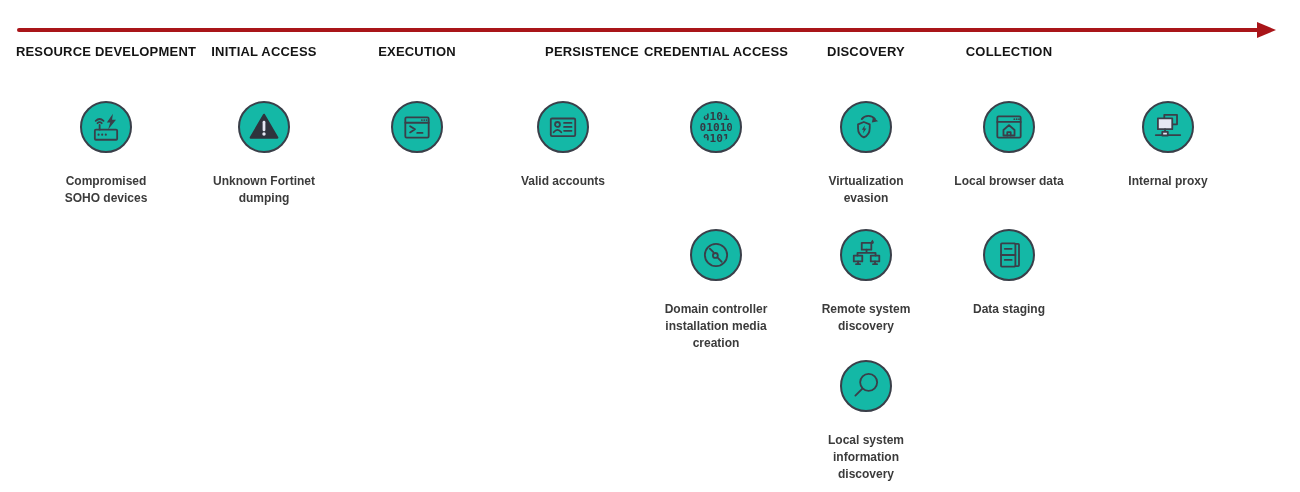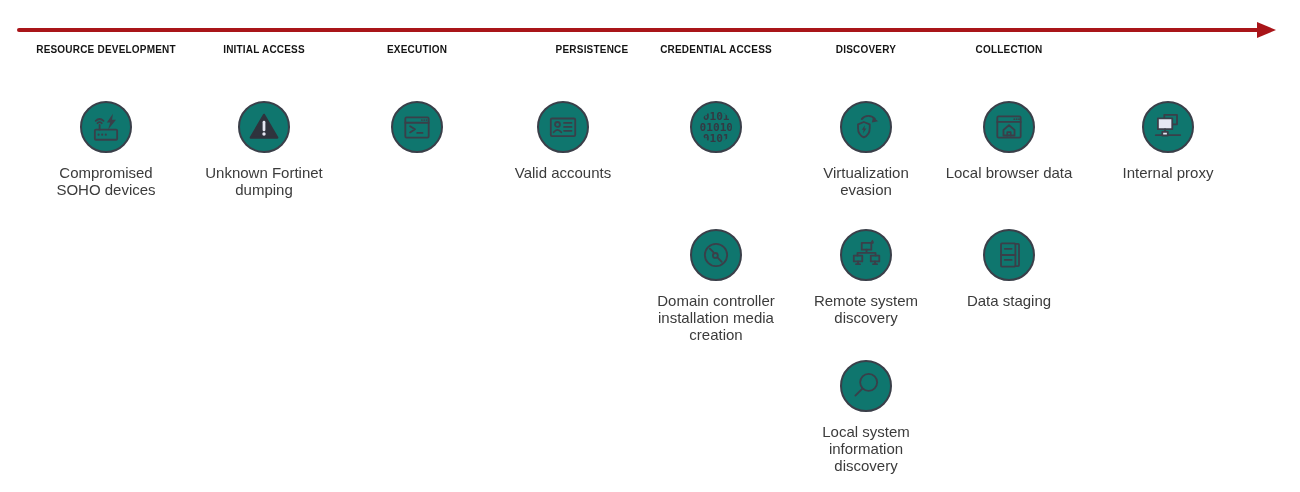--- a/index.html
+++ b/index.html
@@ -7,33 +7,33 @@
     width:1300px;height:492px;position:relative;background:#ffffff;
     font-family:"Liberation Sans","DejaVu Sans",sans-serif;overflow:hidden;
   }
   .stage{position:absolute;inset:0;}
   
   .arrow-line{position:absolute;left:17px;top:28px;width:1242px;height:4px;background:#a91519;border-radius:2px;}
   .arrow-head{position:absolute;left:1257px;top:22px;width:0;height:0;
     border-left:19px solid #a91519;border-top:8px solid transparent;border-bottom:8px solid transparent;}
   
   .hdr{position:absolute;top:44px;transform:translateX(-50%);white-space:nowrap;
-    font-size:10px;font-weight:700;color:#141414;letter-spacing:.2px;}
+    font-size:13px;font-weight:700;color:#141414;letter-spacing:.2px;}
   .h1{left:106px}.h2{left:264px}.h3{left:417px}.h4{left:592px}
   .h5{left:716px}.h6{left:866px}.h7{left:1009px}.h8{left:1182px}
   
   .col{position:absolute;top:0;width:170px;height:492px;}
   .c1{left:21px}.c2{left:179px}.c3{left:332px}.c4{left:478px}
   .c5{left:631px}.c6{left:781px}.c7{left:924px}.c8{left:1083px}
   
   .item{position:absolute;left:0;width:100%;display:flex;flex-direction:column;align-items:center;}
   .r1{top:101px}.r2{top:229px}.r3{top:360px}
   .icon-circle{box-sizing:border-box;width:52px;height:52px;border-radius:50%;
-    background:#0f766e;border:2px solid #3a3f49;display:flex;align-items:center;justify-content:center;}
-  .lbl{margin-top:11px;font-size:15px;font-weight:400;color:#3b3b3b;text-align:center;
+    background:#14b8a6;border:2px solid #3a3f49;display:flex;align-items:center;justify-content:center;}
+  .lbl{margin-top:20px;font-size:12px;font-weight:700;color:#3b3b3b;text-align:center;
     line-height:17px;white-space:pre-line;}
   svg{display:block;}
   .st{fill:none;stroke:#3a3f49;stroke-width:1.7;stroke-linecap:round;stroke-linejoin:round;}
   .fl{fill:#3a3f49;stroke:none;}
   .bg{fill:#e4e7f2;}
   .bintxt{font-family:"DejaVu Sans Mono","Liberation Mono",monospace;font-weight:700;font-size:10.5px;fill:#343943;}
 </style>
 </head>
 <body>
 

